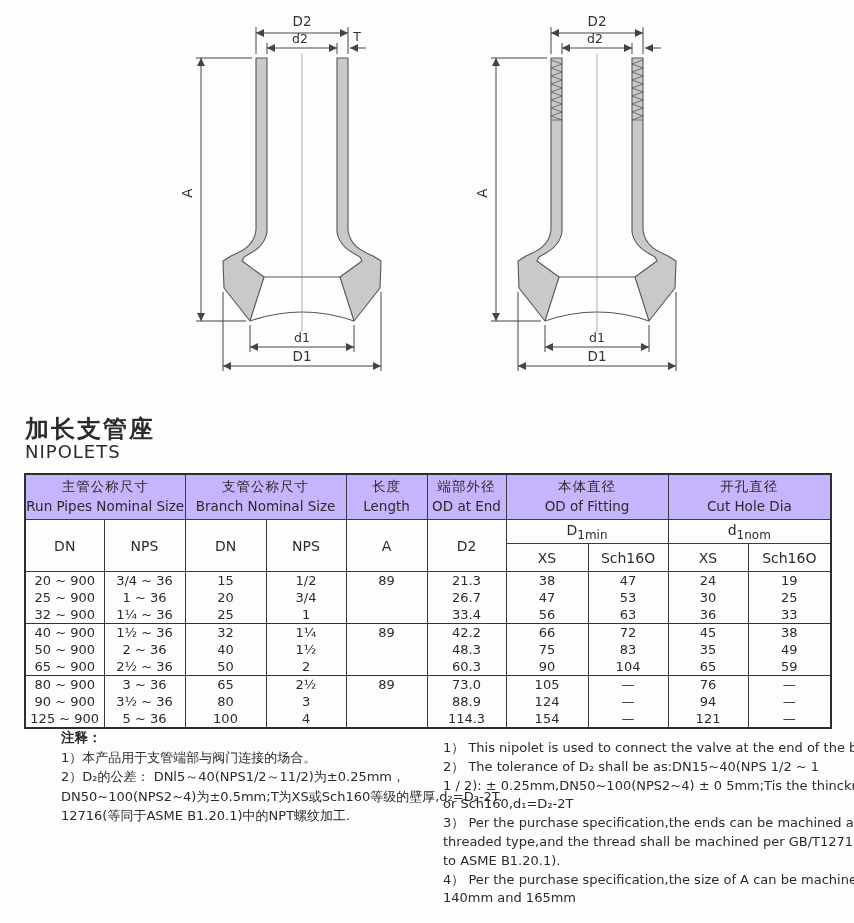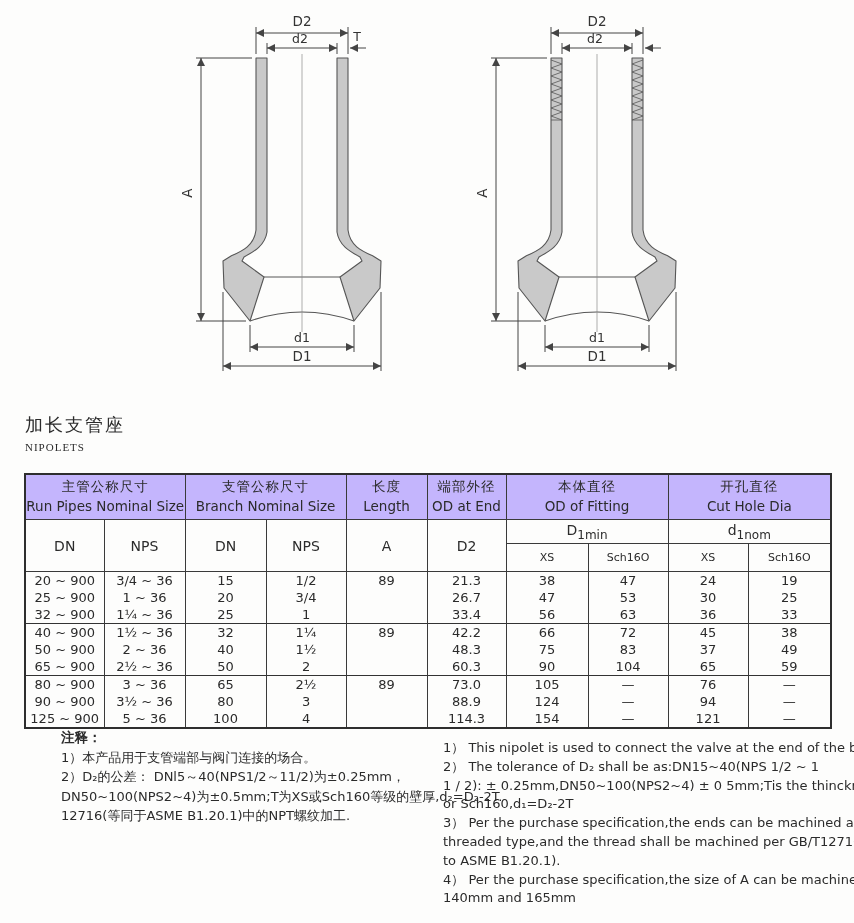--- a/index.html
+++ b/index.html
@@ -10,25 +10,25 @@
     font-family:"DejaVu Sans","Liberation Sans",sans-serif;
     color:#2b2b2b;
     overflow:hidden;
   }
   .drawings{position:absolute;left:0;top:0;}
   .dim-text{font-size:13.5px;fill:#333;}
   .dim-text-sm{font-size:12.5px;fill:#333;}
 
   .title-zh{
     position:absolute;left:25px;top:413px;
-    font-size:18px;font-weight:400;letter-spacing:2px;
+    font-size:24px;font-weight:700;letter-spacing:2px;
   }
   .title-en{
     position:absolute;left:25px;top:441px;
-    font-size:11px;font-weight:500;letter-spacing:1px;font-family:Liberation Serif, serif;
+    font-size:18px;font-weight:500;letter-spacing:1px;
   }
 
   table.spec{
     position:absolute;left:24px;top:473px;
     width:807px;
     border-collapse:collapse;table-layout:fixed;
     border:2px solid #2e2e2e;
     text-align:center;
   }
   table.spec th, table.spec td{
@@ -37,21 +37,21 @@
     padding:0;
   }
   tr.hdr-top th{
     background:#c4b5fd;
     height:44px;
     font-size:13.5px;
     line-height:1.45;
   }
   tr.hdr-top .zh{letter-spacing:1px;}
   tr.hdr-mid th{height:23px;font-size:14px;}
-  tr.hdr-sub th{height:27px;font-size:11px;}
+  tr.hdr-sub th{height:27px;font-size:14px;}
   th.span2{font-size:14px;}
   th sub{font-size:12px;}
   tbody.grp td{
     border-top:none;border-bottom:none;
     font-size:13px;height:17px;line-height:17px;
   }
   tbody.grp tr:first-child td{border-top:1.5px solid #333;}
   td.acell{vertical-align:top;}
 
   .notes{position:absolute;font-size:13px;}
@@ -245,21 +245,21 @@
         <td>38</td>
       </tr>
       <tr>
         <td>50 ~ 900</td>
         <td>2 ~ 36</td>
         <td>40</td>
         <td>1½</td>
         <td>48.3</td>
         <td>75</td>
         <td>83</td>
-        <td>37</td>
+        <td>35</td>
         <td>49</td>
       </tr>
       <tr>
         <td>65 ~ 900</td>
         <td>2½ ~ 36</td>
         <td>50</td>
         <td>2</td>
         <td>60.3</td>
         <td>90</td>
         <td>104</td>

